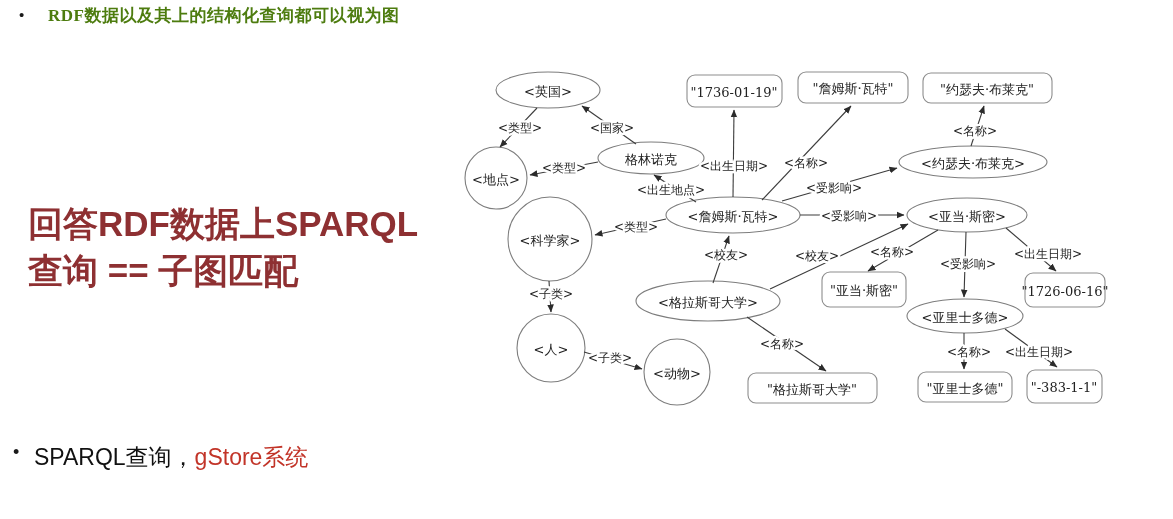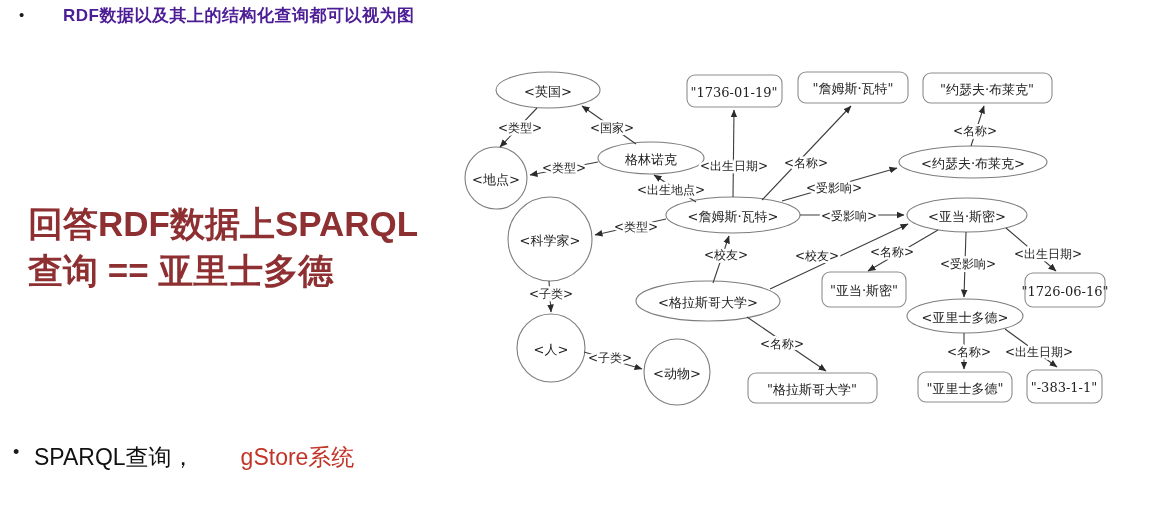--- a/index.html
+++ b/index.html
@@ -9,39 +9,40 @@
     position: relative; overflow: hidden;
     font-family: "Liberation Sans", sans-serif;
     color: #1a1a1a;
   }
   .bullet-dot {
     position: absolute;
     font-size: 15px; color: #1a1a1a;
     line-height: 1;
   }
   .top-bullet-text {
-    position: absolute; left: 63px; top: 4px;
-    font-size: 17px; font-weight: bold; color: #4c1d95;
+    position: absolute; left: 48px; top: 4px;
+    font-size: 17px; font-weight: bold; color: #4d7c0f;
     letter-spacing: 0.5px;
     white-space: nowrap;
+    font-family: Liberation Serif, serif;
   }
   .heading {
     position: absolute; left: 28px; top: 200px;
     font-size: 35px; font-weight: bold;
     color: #8e3032;
     line-height: 47px;
     white-space: nowrap;
   }
   .bottom-bullet {
     position: absolute; left: 34px; top: 438px;
     font-size: 23px; color: #111;
     line-height: 39px;
     white-space: nowrap;
   }
-  .accent-red { color: #c23428; margin-left: 46px; }
+  .accent-red { color: #c23428; }
   svg.diagram {
     position: absolute; left: 0; top: 0;
     width: 1173px; height: 519px;
   }
   svg .node-shape { fill: #ffffff; stroke: #7d7d7d; stroke-width: 1.1; }
   svg .node-rect  { fill: #ffffff; stroke: #8d8d8d; stroke-width: 1.1; }
   svg .edge-line  { stroke: #3c3c3c; stroke-width: 1.1; }
   svg text.node-label {
     font-family: "DejaVu Serif", serif;
     font-size: 13px; fill: #222;
@@ -55,21 +56,21 @@
   }
 </style>
 </head>
 <body>
 
 <span class="bullet-dot" style="left:19px; top:7px;">•</span>
 <div class="top-bullet-text">RDF数据以及其上的结构化查询都可以视为图</div>
 
 <div class="heading">
   <div>回答RDF数据上SPARQL</div>
-  <div>查询 == 亚里士多德</div>
+  <div>查询 == 子图匹配</div>
 </div>
 
 <svg class="diagram" viewBox="0 0 1173 519" aria-hidden="true">
   <defs>
     <marker id="arrow" viewBox="0 0 10 10" refX="8.5" refY="5" markerWidth="8" markerHeight="8" orient="auto-start-reverse">
       <path d="M0,1.2 L9,5 L0,8.8 z" fill="#2b2b2b"></path>
     </marker>
   </defs>
 
   <g>

